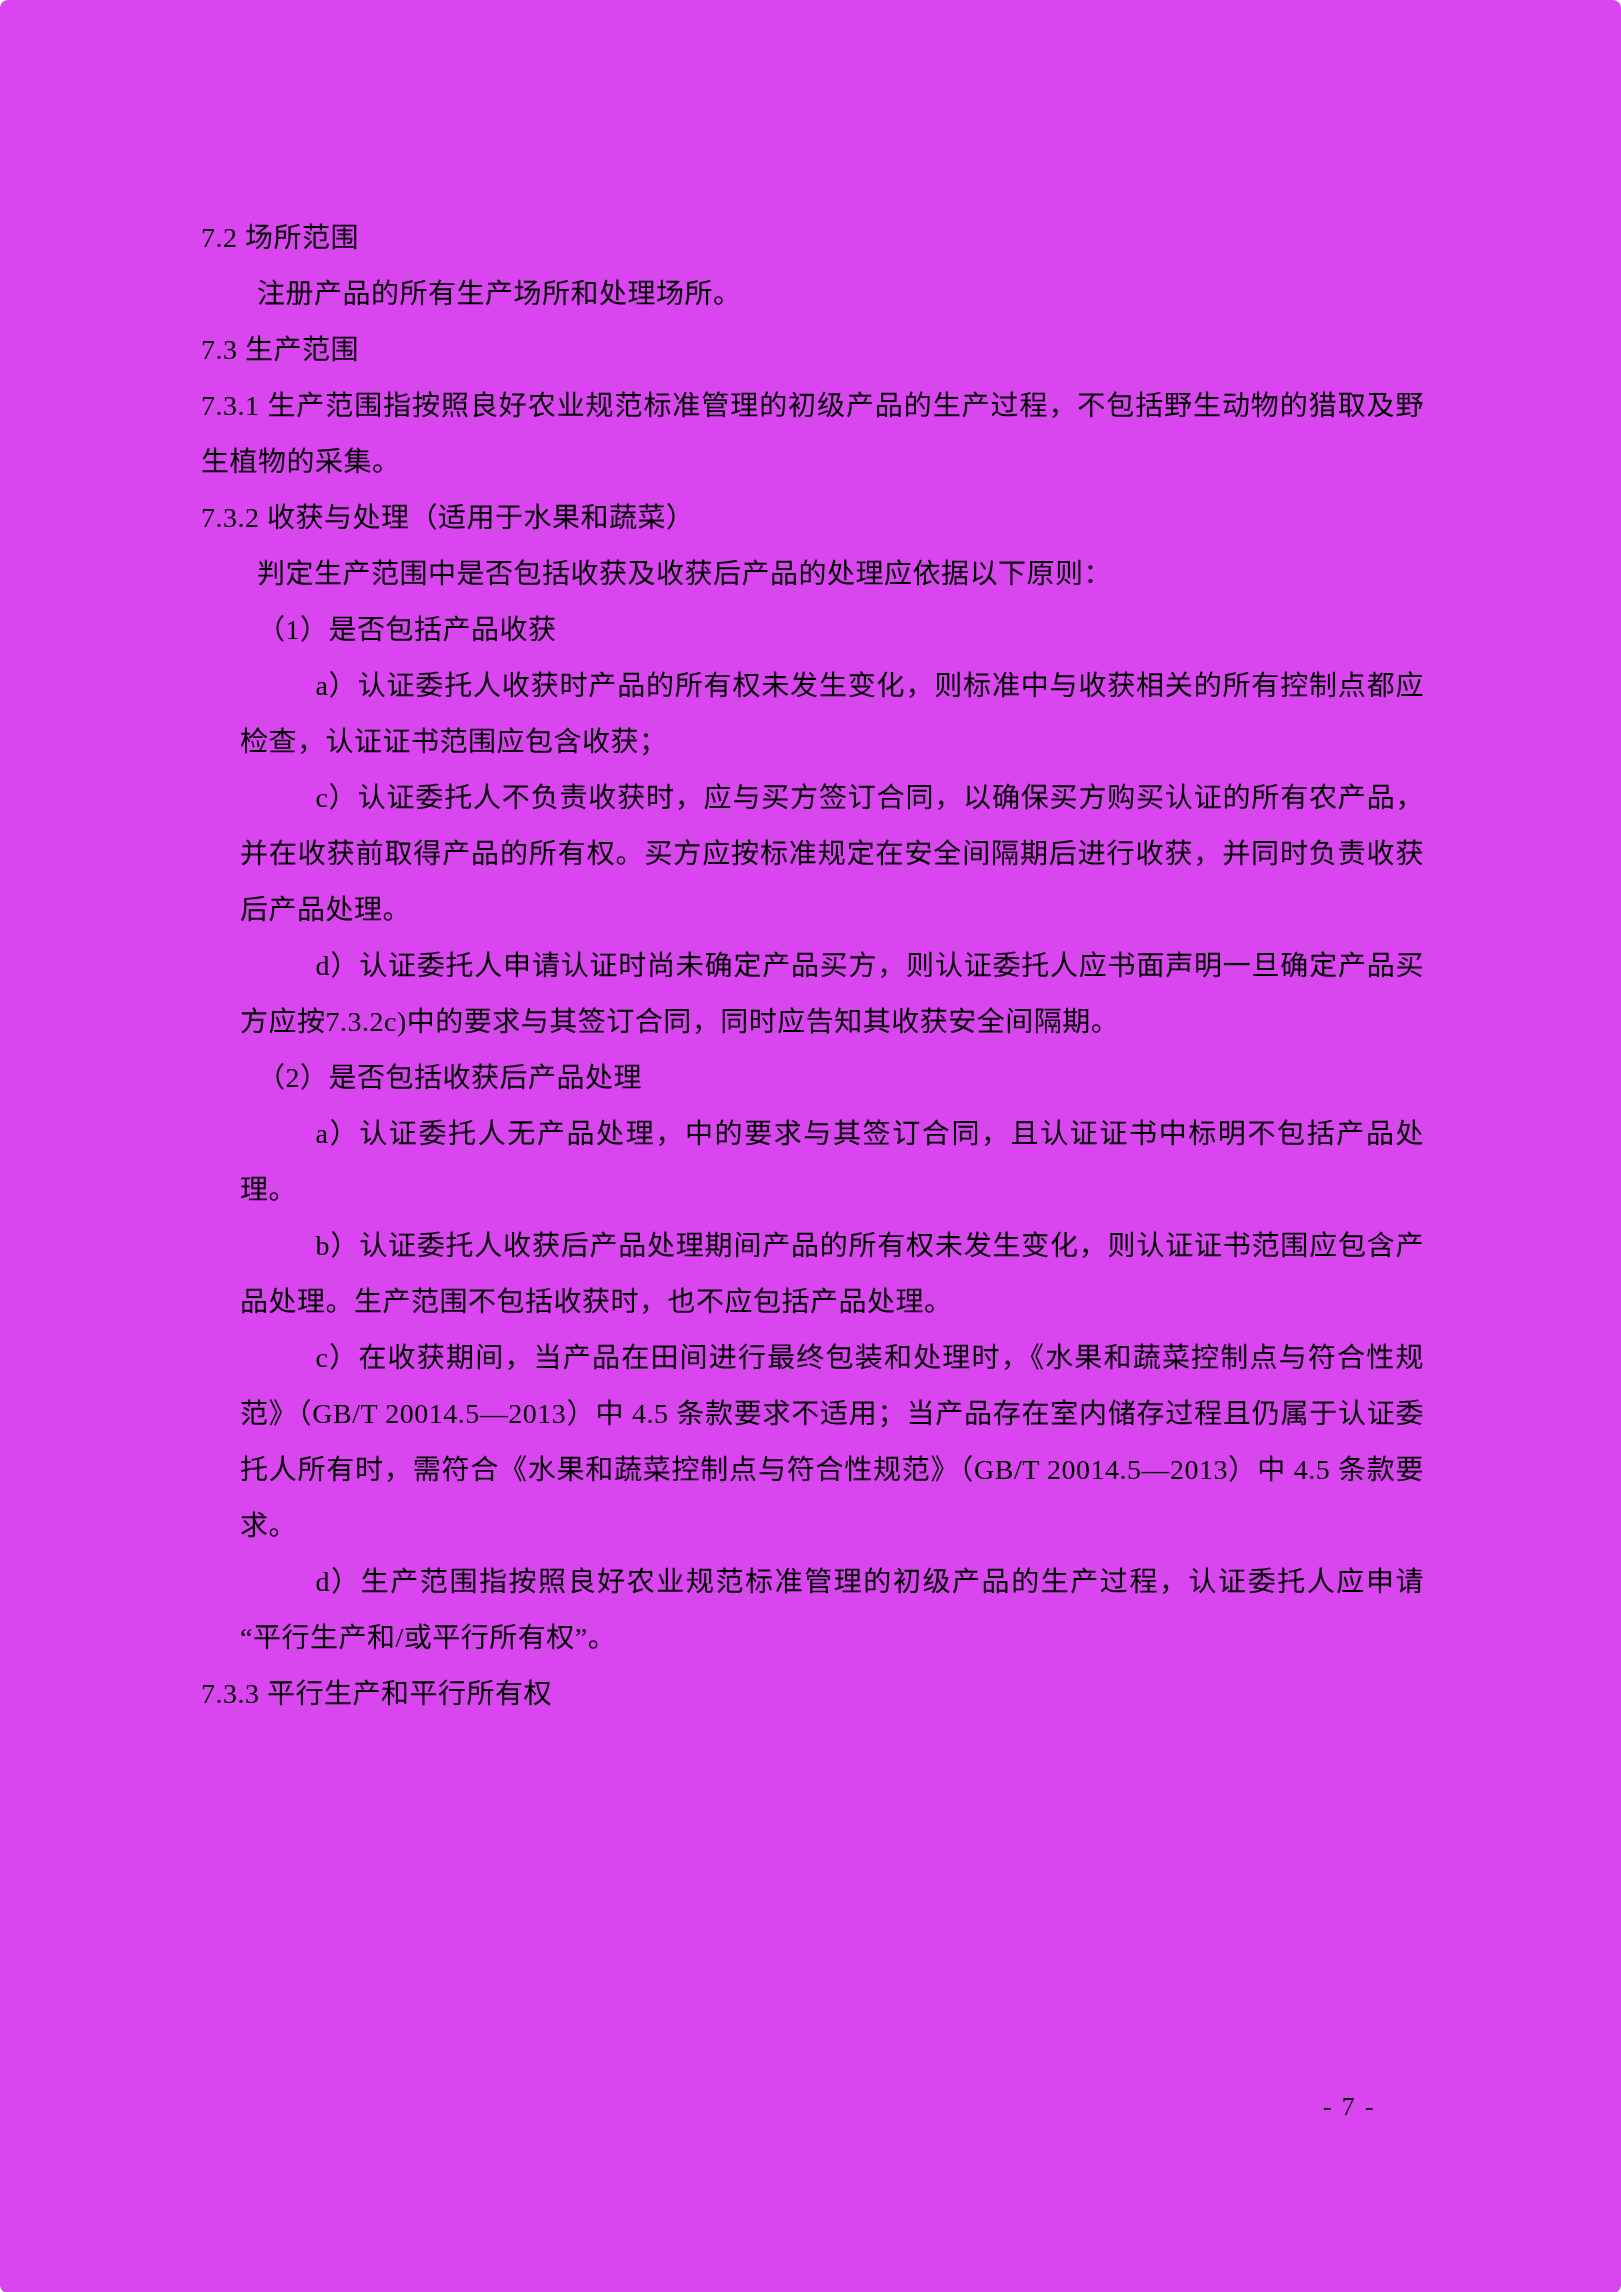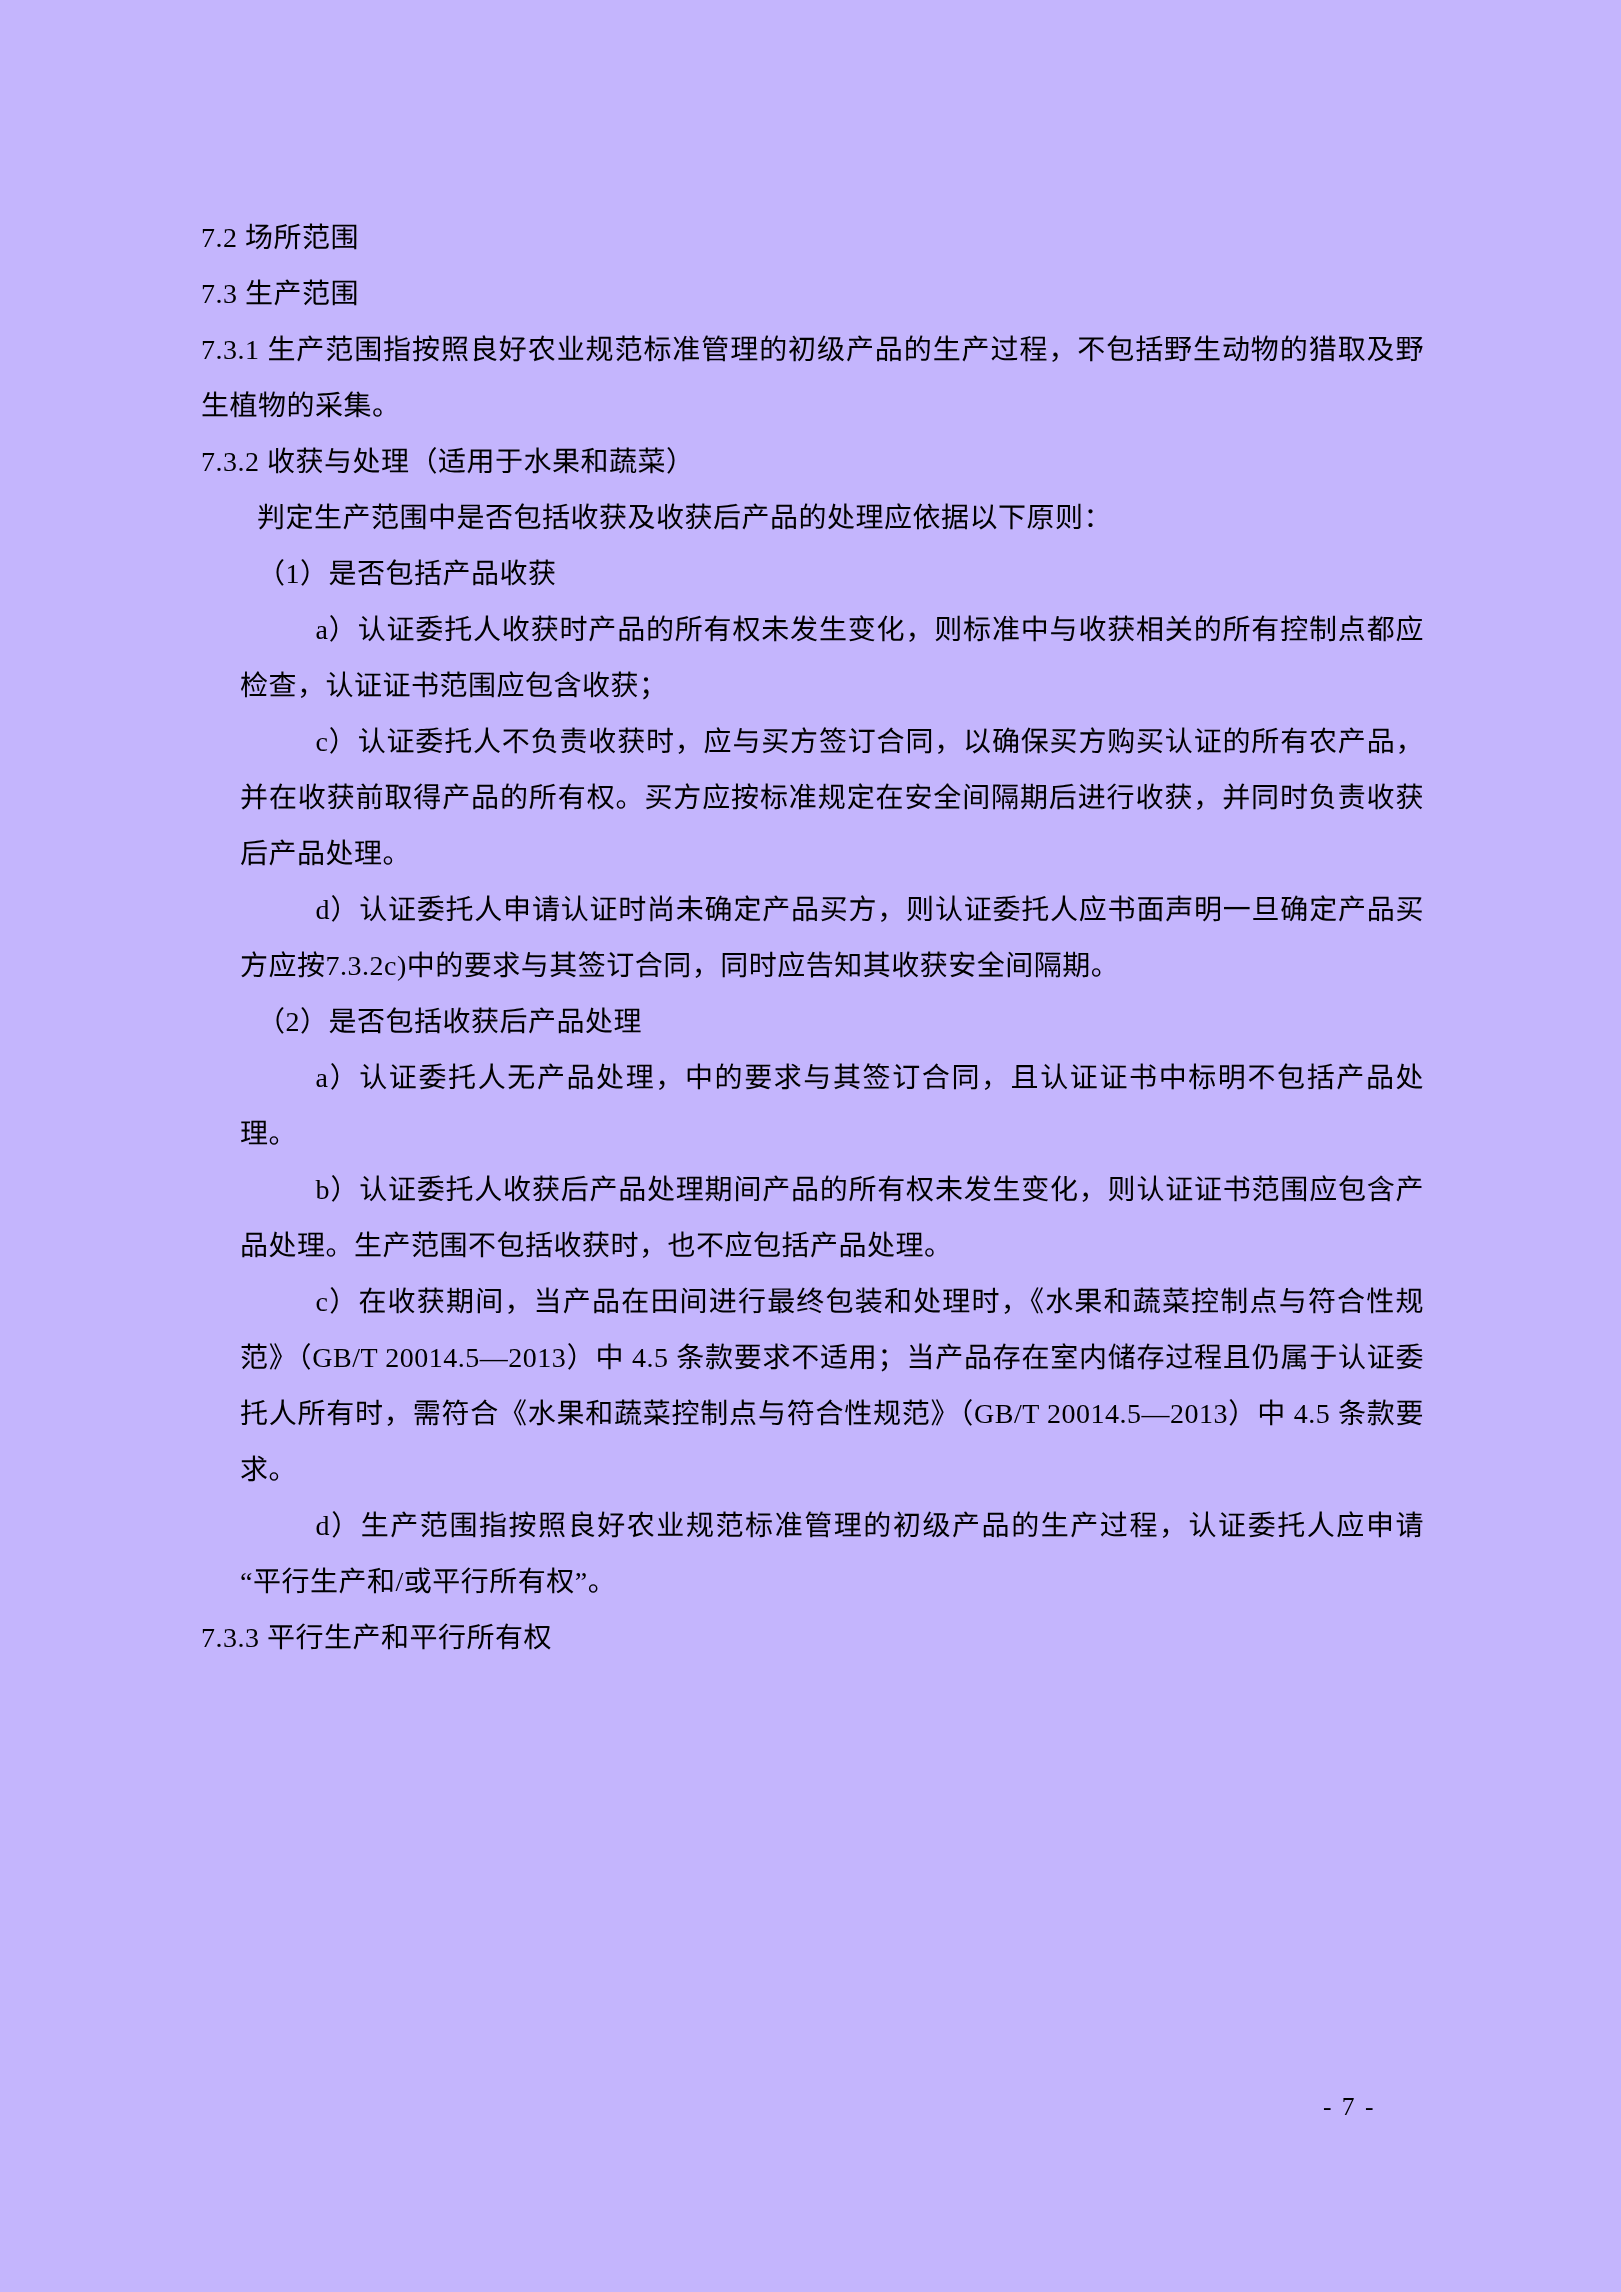--- a/index.html
+++ b/index.html
@@ -10,22 +10,23 @@
     width: 1621px;
     height: 2293px;
     background: #ffffff;
     font-family: "Liberation Serif", "DejaVu Serif", serif;
     color: #000000;
   }
   .page {
     position: relative;
     width: 1621px;
     height: 2293px;
-    background: #c4b5fd;
+    background: #d946ef;
     overflow: hidden;
+    border-radius: 8px;
   }
   .text-block {
     position: absolute;
     left: 201px;
     top: 210px;
     width: 1223px;
   }
   .text-block p {
     margin: 0;
     padding: 0;
@@ -47,20 +48,21 @@
     letter-spacing: 2px;
     white-space: pre;
   }
 </style>
 </head>
 <body>
 
 <div class="page">
   <div class="text-block" id="text-block">
       <p class="flush">7.2 场所范围</p>
+      <p class="indent">注册产品的所有生产场所和处理场所。</p>
       <p class="flush">7.3 生产范围</p>
       <p class="flush">7.3.1 生产范围指按照良好农业规范标准管理的初级产品的生产过程，不包括野生动物的猎取及野生植物的采集。</p>
       <p class="flush">7.3.2 收获与处理（适用于水果和蔬菜）</p>
       <p class="indent">判定生产范围中是否包括收获及收获后产品的处理应依据以下原则：</p>
       <p class="indent">（1）是否包括产品收获</p>
       <p class="item">a）认证委托人收获时产品的所有权未发生变化，则标准中与收获相关的所有控制点都应检查，认证证书范围应包含收获；</p>
       <p class="item">c）认证委托人不负责收获时，应与买方签订合同，以确保买方购买认证的所有农产品，并在收获前取得产品的所有权。买方应按标准规定在安全间隔期后进行收获，并同时负责收获后产品处理。</p>
       <p class="item">d）认证委托人申请认证时尚未确定产品买方，则认证委托人应书面声明一旦确定产品买方应按7.3.2c)中的要求与其签订合同，同时应告知其收获安全间隔期。</p>
       <p class="indent">（2）是否包括收获后产品处理</p>
       <p class="item">a）认证委托人无产品处理，中的要求与其签订合同，且认证证书中标明不包括产品处理。</p>

